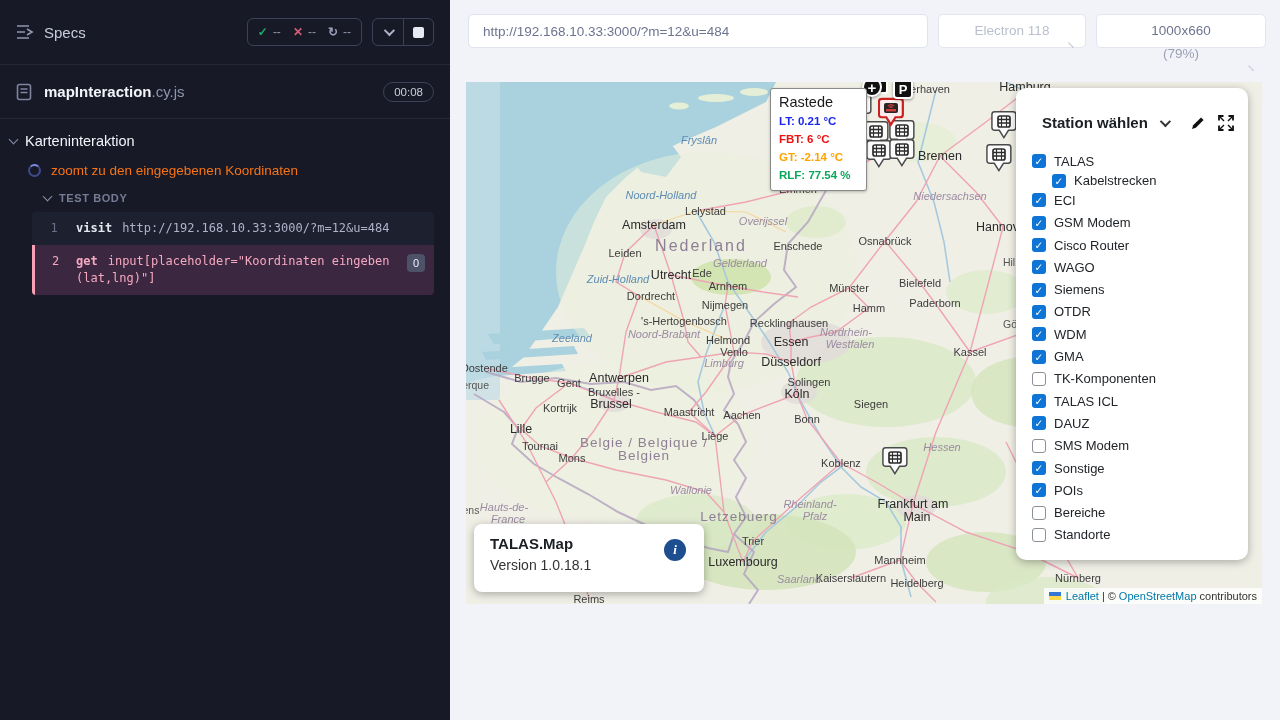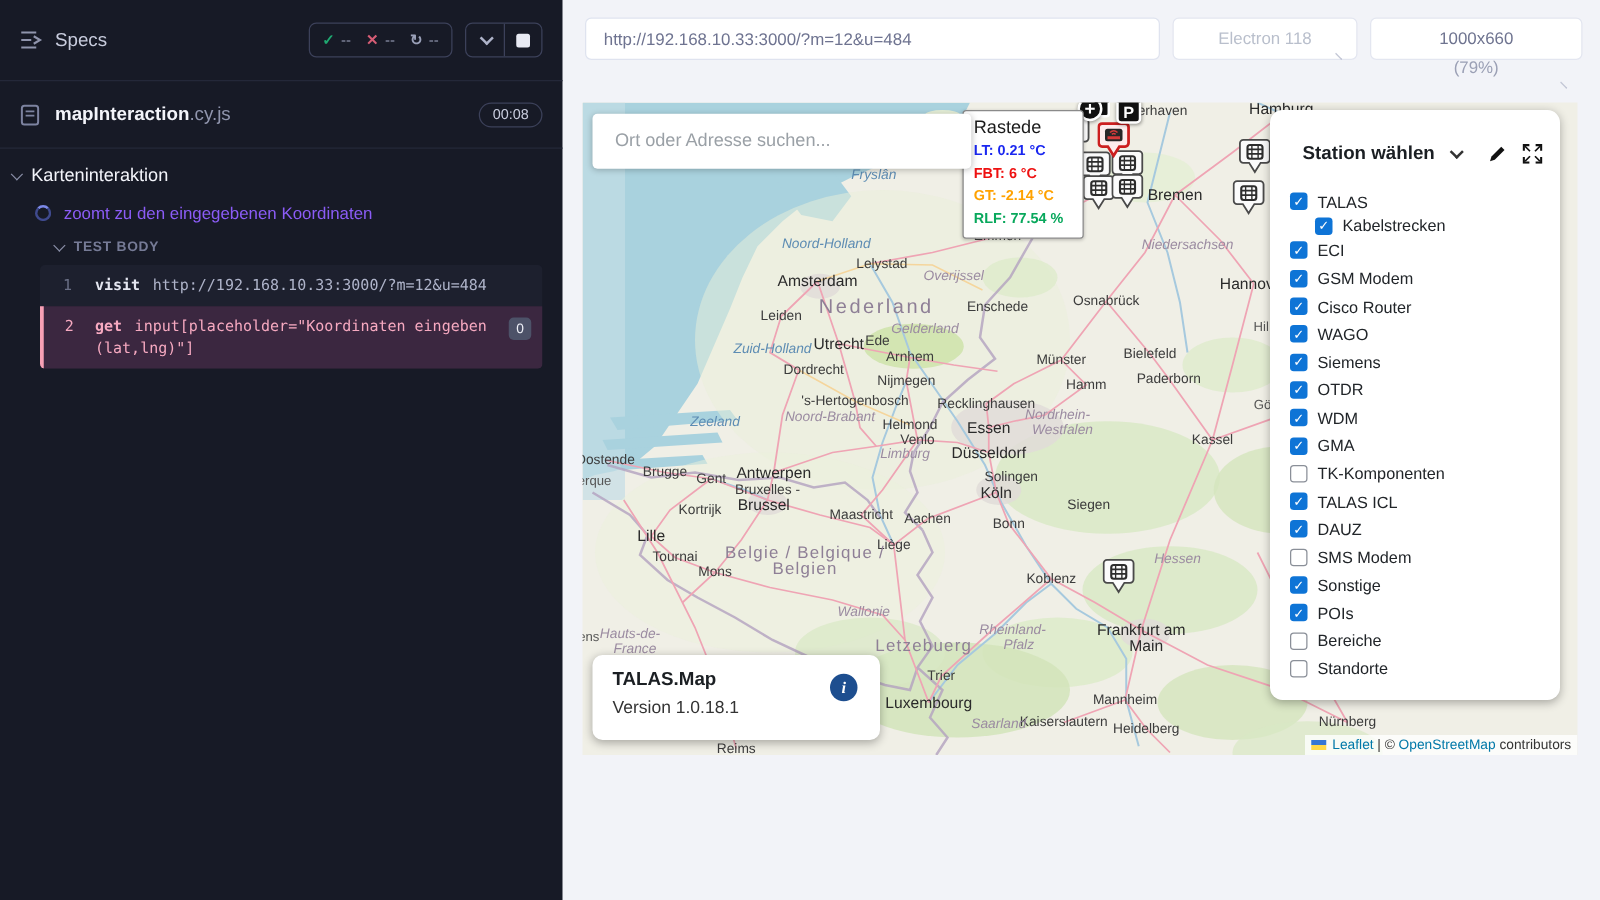--- a/index.html
+++ b/index.html
@@ -22,21 +22,21 @@
   .chev-down { width:8px; height:8px; border-right:2px solid #aeb3c9; border-bottom:2px solid #aeb3c9; transform:rotate(45deg) translateY(-2px); }
   .stop-square { width:11px; height:11px; background:#e8eaf3; border-radius:2px; }
   .sb-divider { border-bottom:1px solid #242839; }
   .spec-row { height:53px; display:flex; align-items:center; padding:0 16px; gap:12px; }
   .spec-name { font-size:15px; flex:1; }
   .spec-name b { color:#f3f4fa; font-weight:bold; }
   .spec-name span { color:#9095ad; }
   .time-pill { border:1px solid #3c415a; border-radius:12px; padding:3px 10px; font-size:11.5px; color:#c9cdde; }
   .suite-row { display:flex; align-items:center; gap:8px; padding:14px 16px 0 10px; font-size:14.5px; color:#f3f4fa; }
   .chev-sm { width:7px; height:7px; border-right:1.6px solid #8a8fa8; border-bottom:1.6px solid #8a8fa8; transform:rotate(45deg); margin-top:-3px; }
-  .test-row { display:flex; align-items:center; gap:10px; padding:14px 16px 0 28px; font-size:13.5px; color:#8b5cf6; }
+  .test-row { display:flex; align-items:center; gap:10px; padding:14px 16px 0 28px; font-size:13.5px; color:#f97316; }
   .spinner { width:13px; height:13px; border-radius:50%; border:2.5px solid #3f4a8e; border-top-color:#7c89e8; flex:0 0 auto; }
   .testbody-row { display:flex; align-items:center; gap:8px; padding:14px 16px 2px 44px; font-size:11px; font-weight:bold; letter-spacing:.6px; color:#767b96; }
   .code-block { margin:6px 16px 0 32px; border-radius:4px; overflow:hidden; font-family:"DejaVu Sans Mono","Liberation Mono",monospace; font-size:12px; }
   .cmd-row { position:relative; display:flex; padding:8px 34px 8px 0; background:#1d202e; line-height:17px; }
   .cmd-num { width:44px; text-align:center; color:#6a6f85; flex:0 0 auto; }
   .cmd-method { font-weight:bold; color:#e4e6f0; margin-right:10px; }
   .cmd-args { color:#aeb3c9; word-break:break-all; flex:1; }
   .cmd-row.active { background:#3b2740; border-left:3px solid #f8a0b5; }
   .cmd-row.active .cmd-num { width:41px; color:#f6a9c0; }
   .cmd-row.active .cmd-method, .cmd-row.active .cmd-args { color:#f6a9c0; }
@@ -429,23 +429,20 @@
        <rect x="8" y="12" width="10" height="2.4" fill="#d63a3a"></rect>
 </svg></div>
       <div class="marker" style="left: 396px; top: -5px;">
         <div class="plus-circle">+</div>
       </div>
       <div class="marker" style="left: 427px; top: -3px;">
         <div class="p-marker">P</div>
       </div>
     </div>
 
-  <div class="leaflet-overlay search-box">
-    <input type="text" placeholder="Ort oder Adresse suchen..." style="">
-  </div>
 
   <div class="leaflet-overlay tooltip">
     <div class="tooltip-title">Rastede</div>
     <div id="tooltip-rows">
         <div class="tooltip-row" style="color: rgb(26, 39, 240);">LT: 0.21 °C</div>
         <div class="tooltip-row" style="color: rgb(238, 17, 17);">FBT: 6 °C</div>
         <div class="tooltip-row" style="color: rgb(255, 162, 0);">GT: -2.14 °C</div>
         <div class="tooltip-row" style="color: rgb(8, 168, 92);">RLF: 77.54 %</div>
       </div>
   </div>

